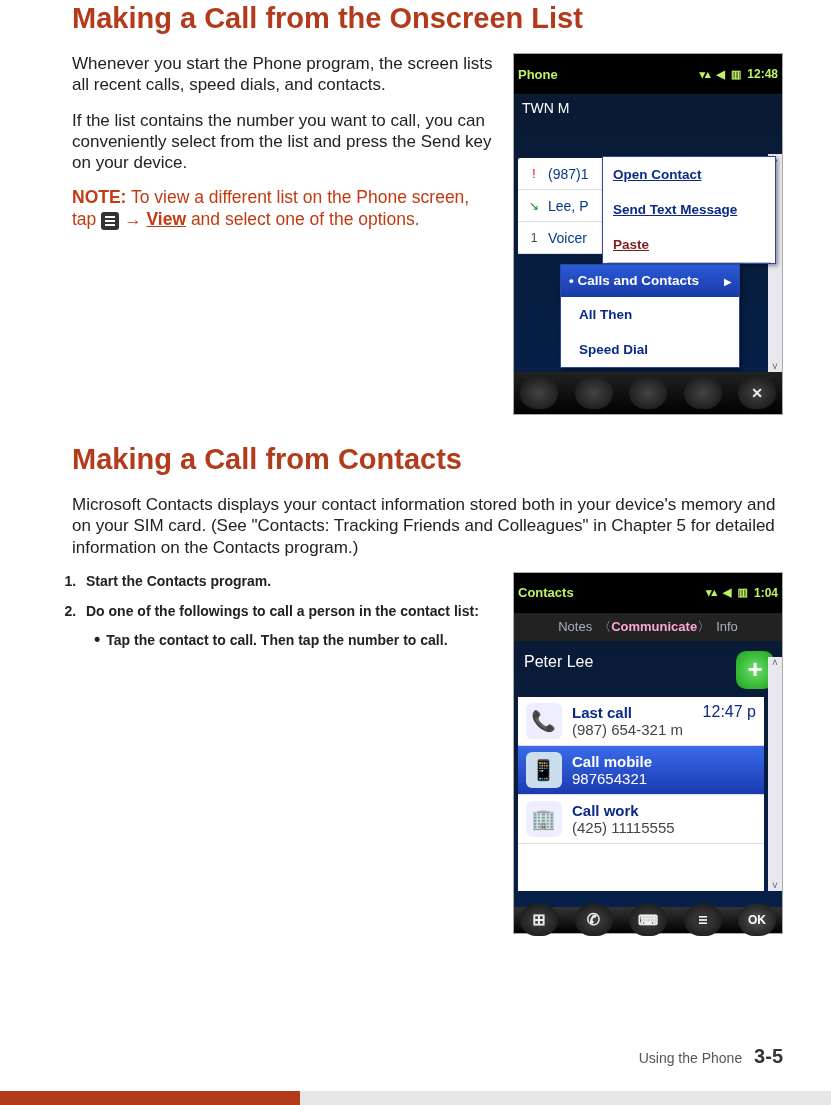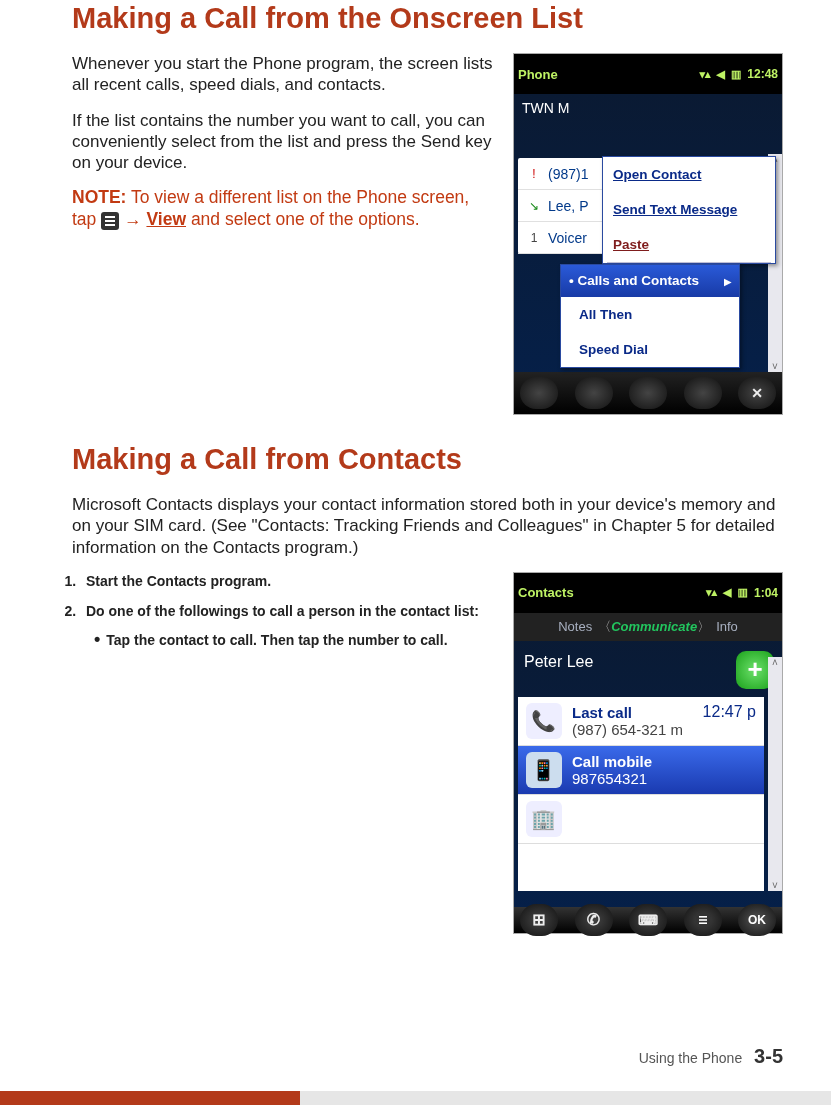--- a/index.html
+++ b/index.html
@@ -188,21 +188,21 @@
     height: 28px;
     background: #222;
     display: flex;
     align-items: center;
     justify-content: center;
     color: #ccc;
     font-size: 13px;
   }
   .tabrow .lbl-lr { color: #a8b0c0; padding: 0 6px; }
   .tabrow .chev { color: #aaa; }
-  .tabrow .active { color: #22c55e; font-weight: bold; font-style: italic; }
+  .tabrow .active { color: #f9a8d4; font-weight: bold; }
   .contact-name {
     color: #fff;
     font-size: 16px;
     padding: 12px 8px 28px 10px;
     position: relative;
   }
   .addbtn {
     position: absolute;
     right: 8px; top: 10px;
     width: 38px; height: 38px;
@@ -430,20 +430,24 @@
             </div>
             <div class="card selected">
               <div class="ico" style="background:#cde;">📱</div>
               <div class="txtwrap">
                 <div class="line1">Call mobile</div>
                 <div class="line2">987654321</div>
               </div>
             </div>
             <div class="card">
               <div class="ico">🏢</div>
+              <div class="txtwrap">
+                <div class="line1">Call work</div>
+                <div class="line2">(425) 11115555</div>
+              </div>
             </div>
           </div>
 
           <div class="right-scroll2">
             <span>˄</span>
             <span>˅</span>
           </div>
 
           <div class="phone2-bottom">
             <div class="tbtn win"></div>

